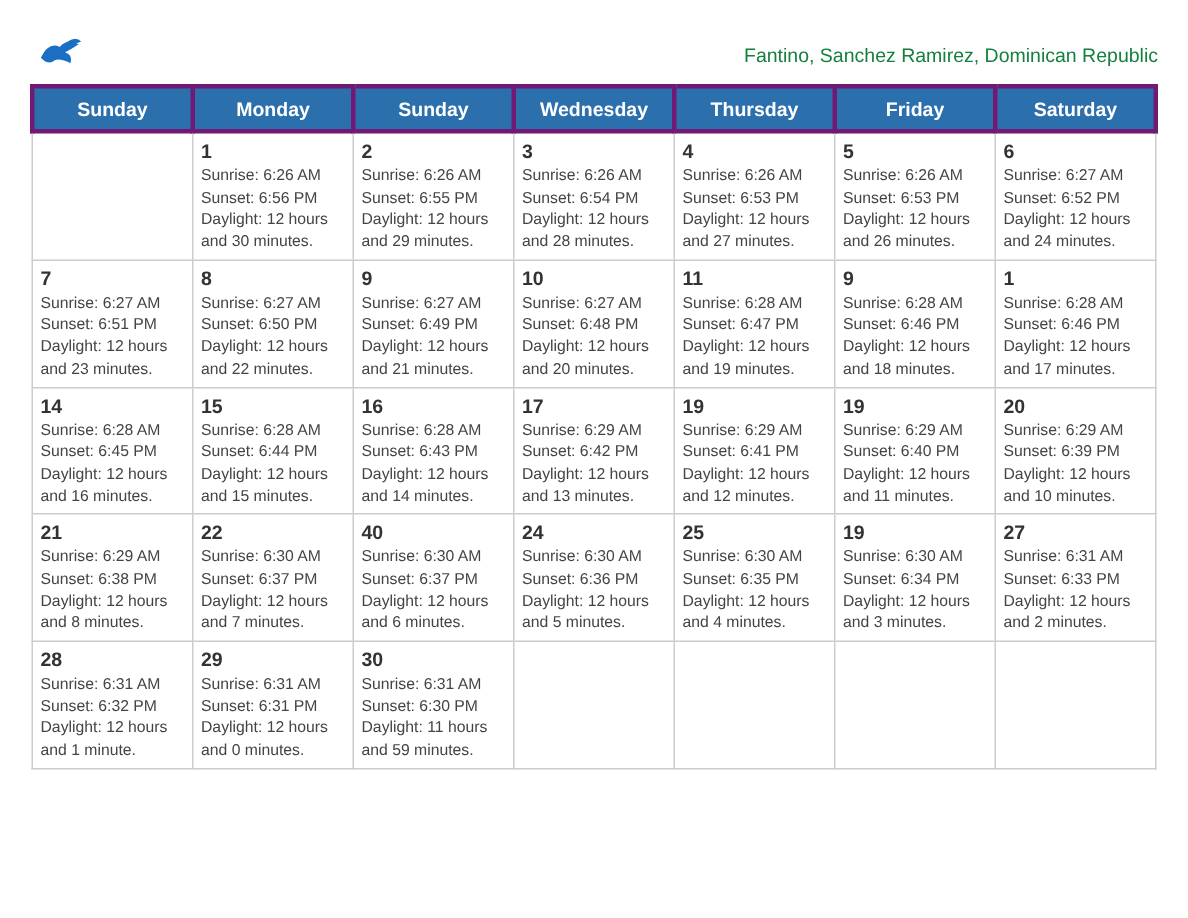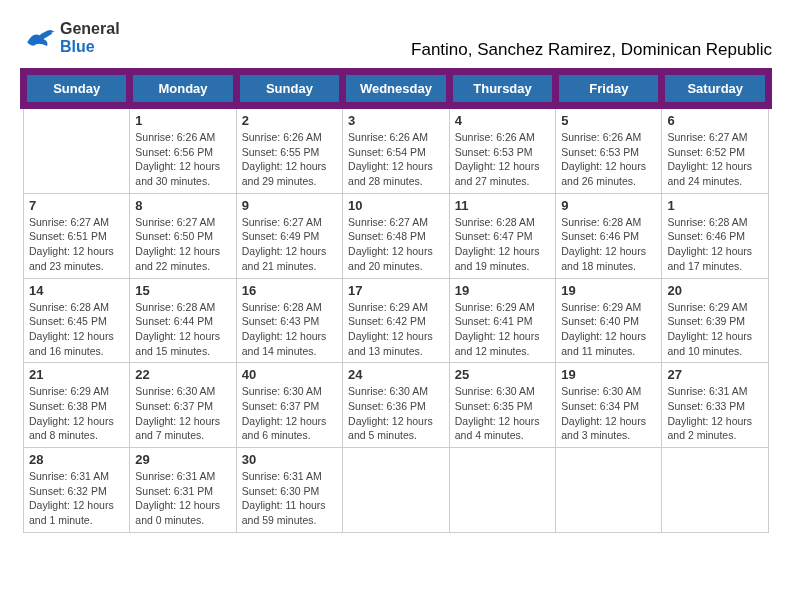--- a/index.html
+++ b/index.html
@@ -18,37 +18,37 @@
     }
     .title-area {
       text-align: right;
     }
     .month-title {
       font-size: 36px;
       font-weight: bold;
       color: #333;
     }
     .subtitle {
-      font-size: 17px;
-      color: #000000;
-      margin-top: 20px;
+      font-size: 13px;
+      color: #15803d;
+      margin-top: 9px;
     }
     .calendar {
       width: 100%;
       border-collapse: collapse;
       margin-top: 8px;
     }
     .calendar th {
       background: #2c6fad;
       color: #fff;
       text-align: center;
       padding: 6px 4px;
       font-size: 13px;
       font-weight: bold;
-      border: 7px solid #701a75;
+      border: 3px solid #701a75;
     }
     .calendar td {
       border: 1px solid #ccc;
       vertical-align: top;
       padding: 4px 5px;
       width: 107px;
       min-height: 80px;
       font-size: 11px;
       color: #333;
     }
@@ -80,24 +80,20 @@
   </style>
 </head>
 <body>
 
 <div class="header-logo">
   <div class="logo-wrapper">
     <svg class="logo-bird" viewBox="0 0 40 30" xmlns="http://www.w3.org/2000/svg">
       <path d="M8,20 Q14,8 22,12 Q28,5 36,10 Q30,14 26,16 Q32,18 30,24 Q22,20 18,22 Q14,26 8,20Z" fill="#1a6fc4"></path>
       <path d="M28,8 Q34,4 38,8 Q34,10 30,10Z" fill="#1a6fc4"></path>
     </svg>
-    <div class="logo-label">
-      <span style="font-size:16px;font-weight:bold;color:#333;">General</span>
-      <span style="font-size:16px;font-weight:bold;color:#1a6fc4;">Blue</span>
-    </div>
   </div>
   <div class="title-area">
     <div class="subtitle">Fantino, Sanchez Ramirez, Dominican Republic</div>
   </div>
 </div>
 
 <table class="calendar">
   <thead>
     <tr>
     <th>Sunday</th>

